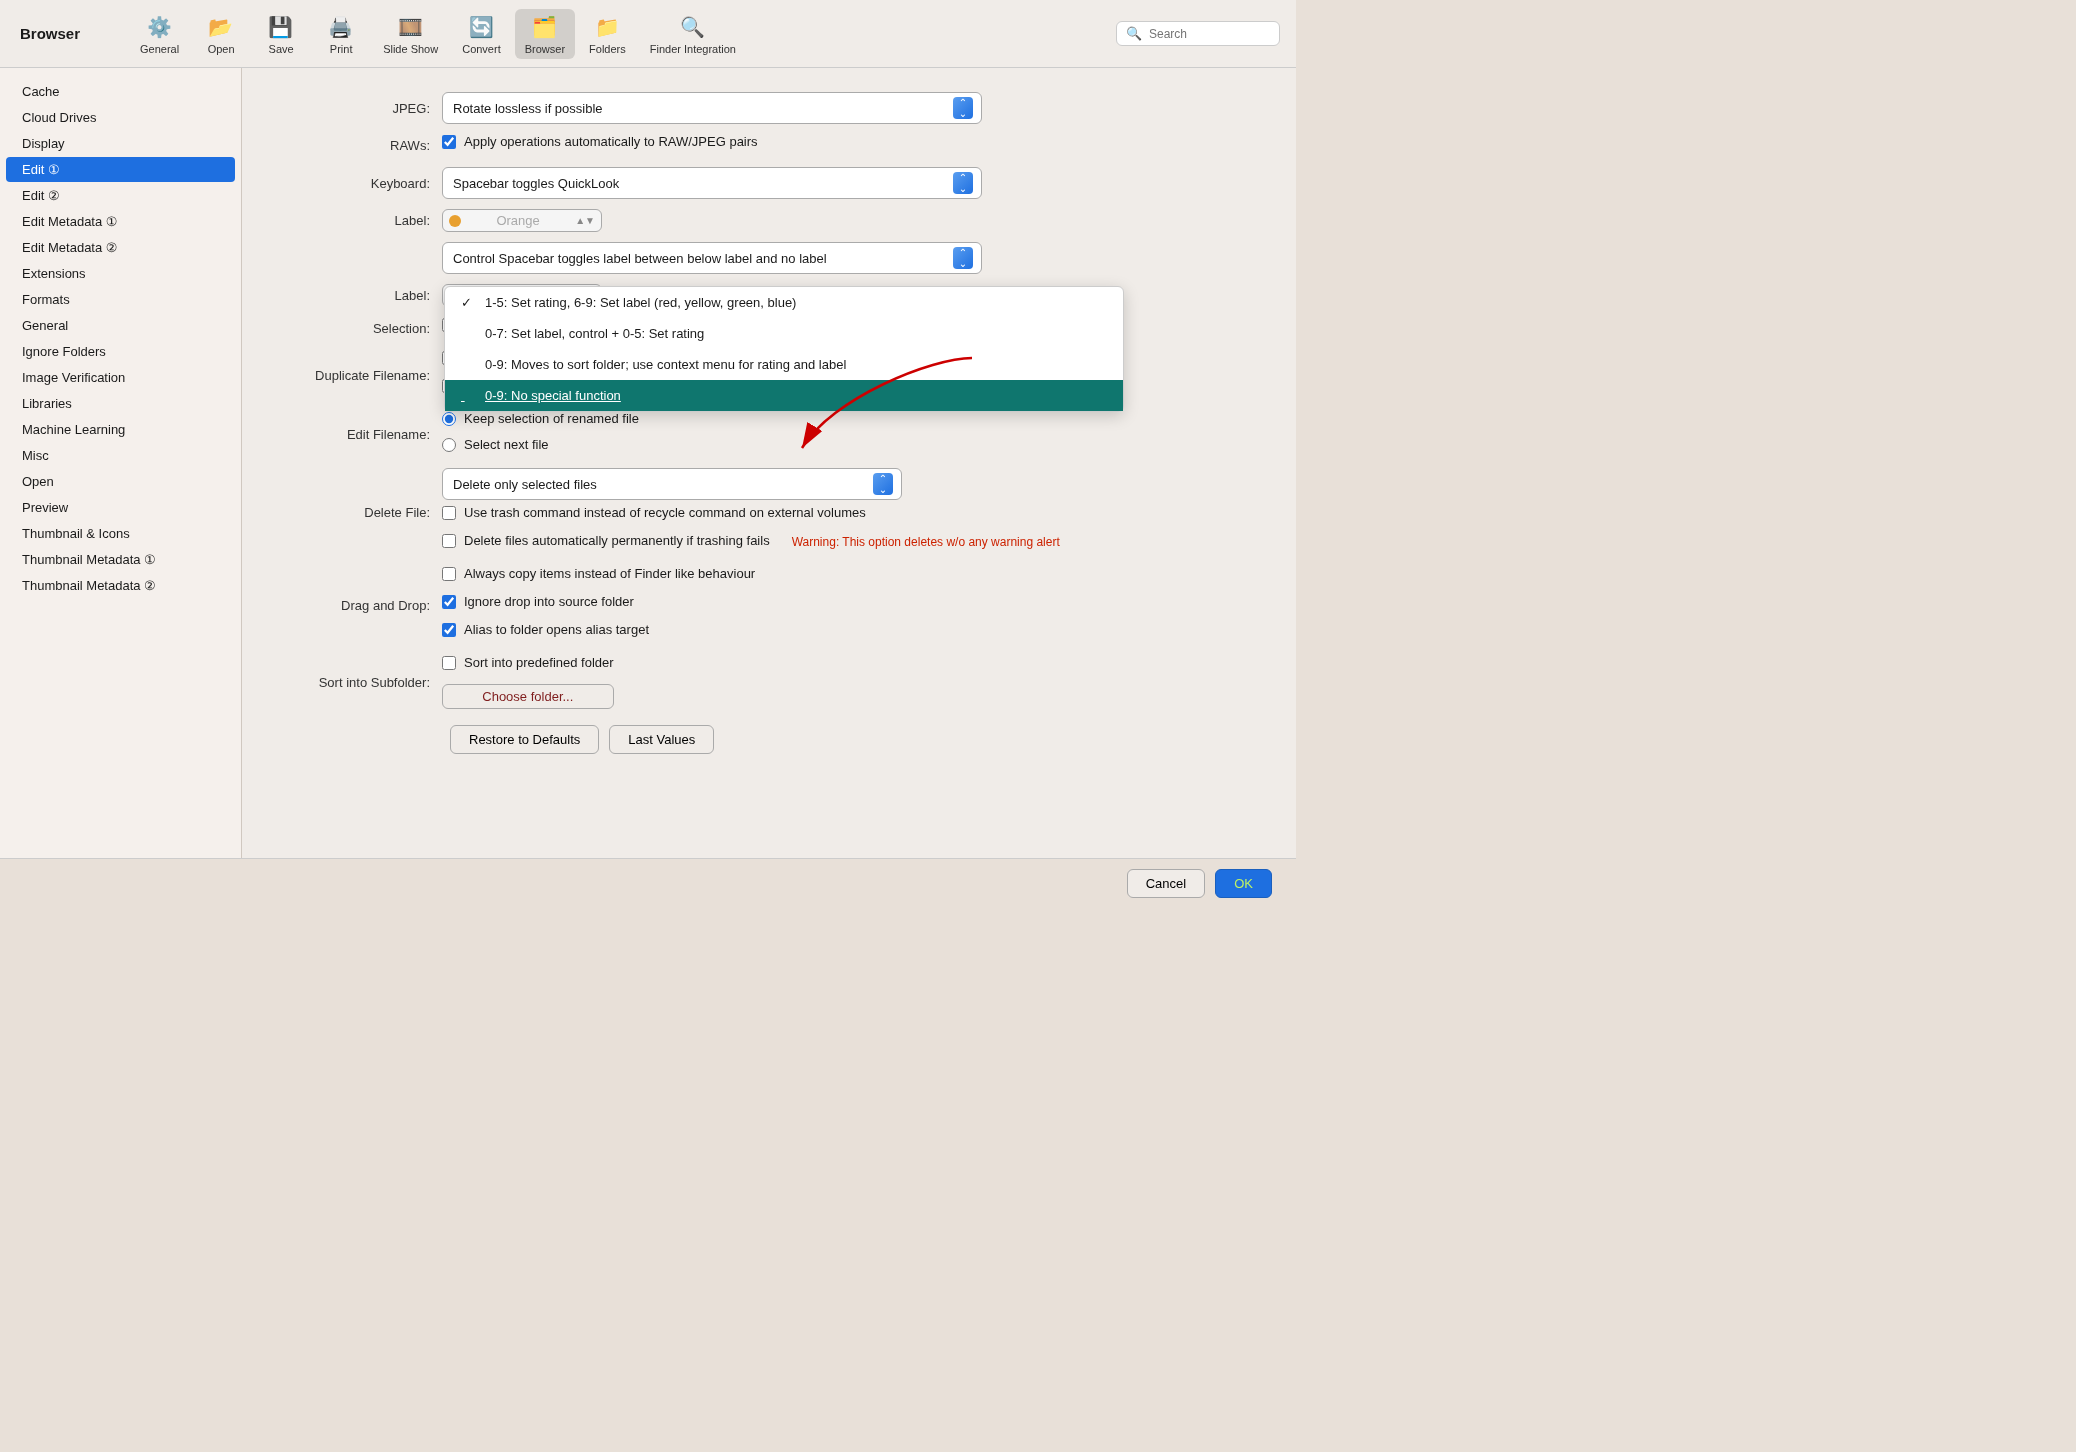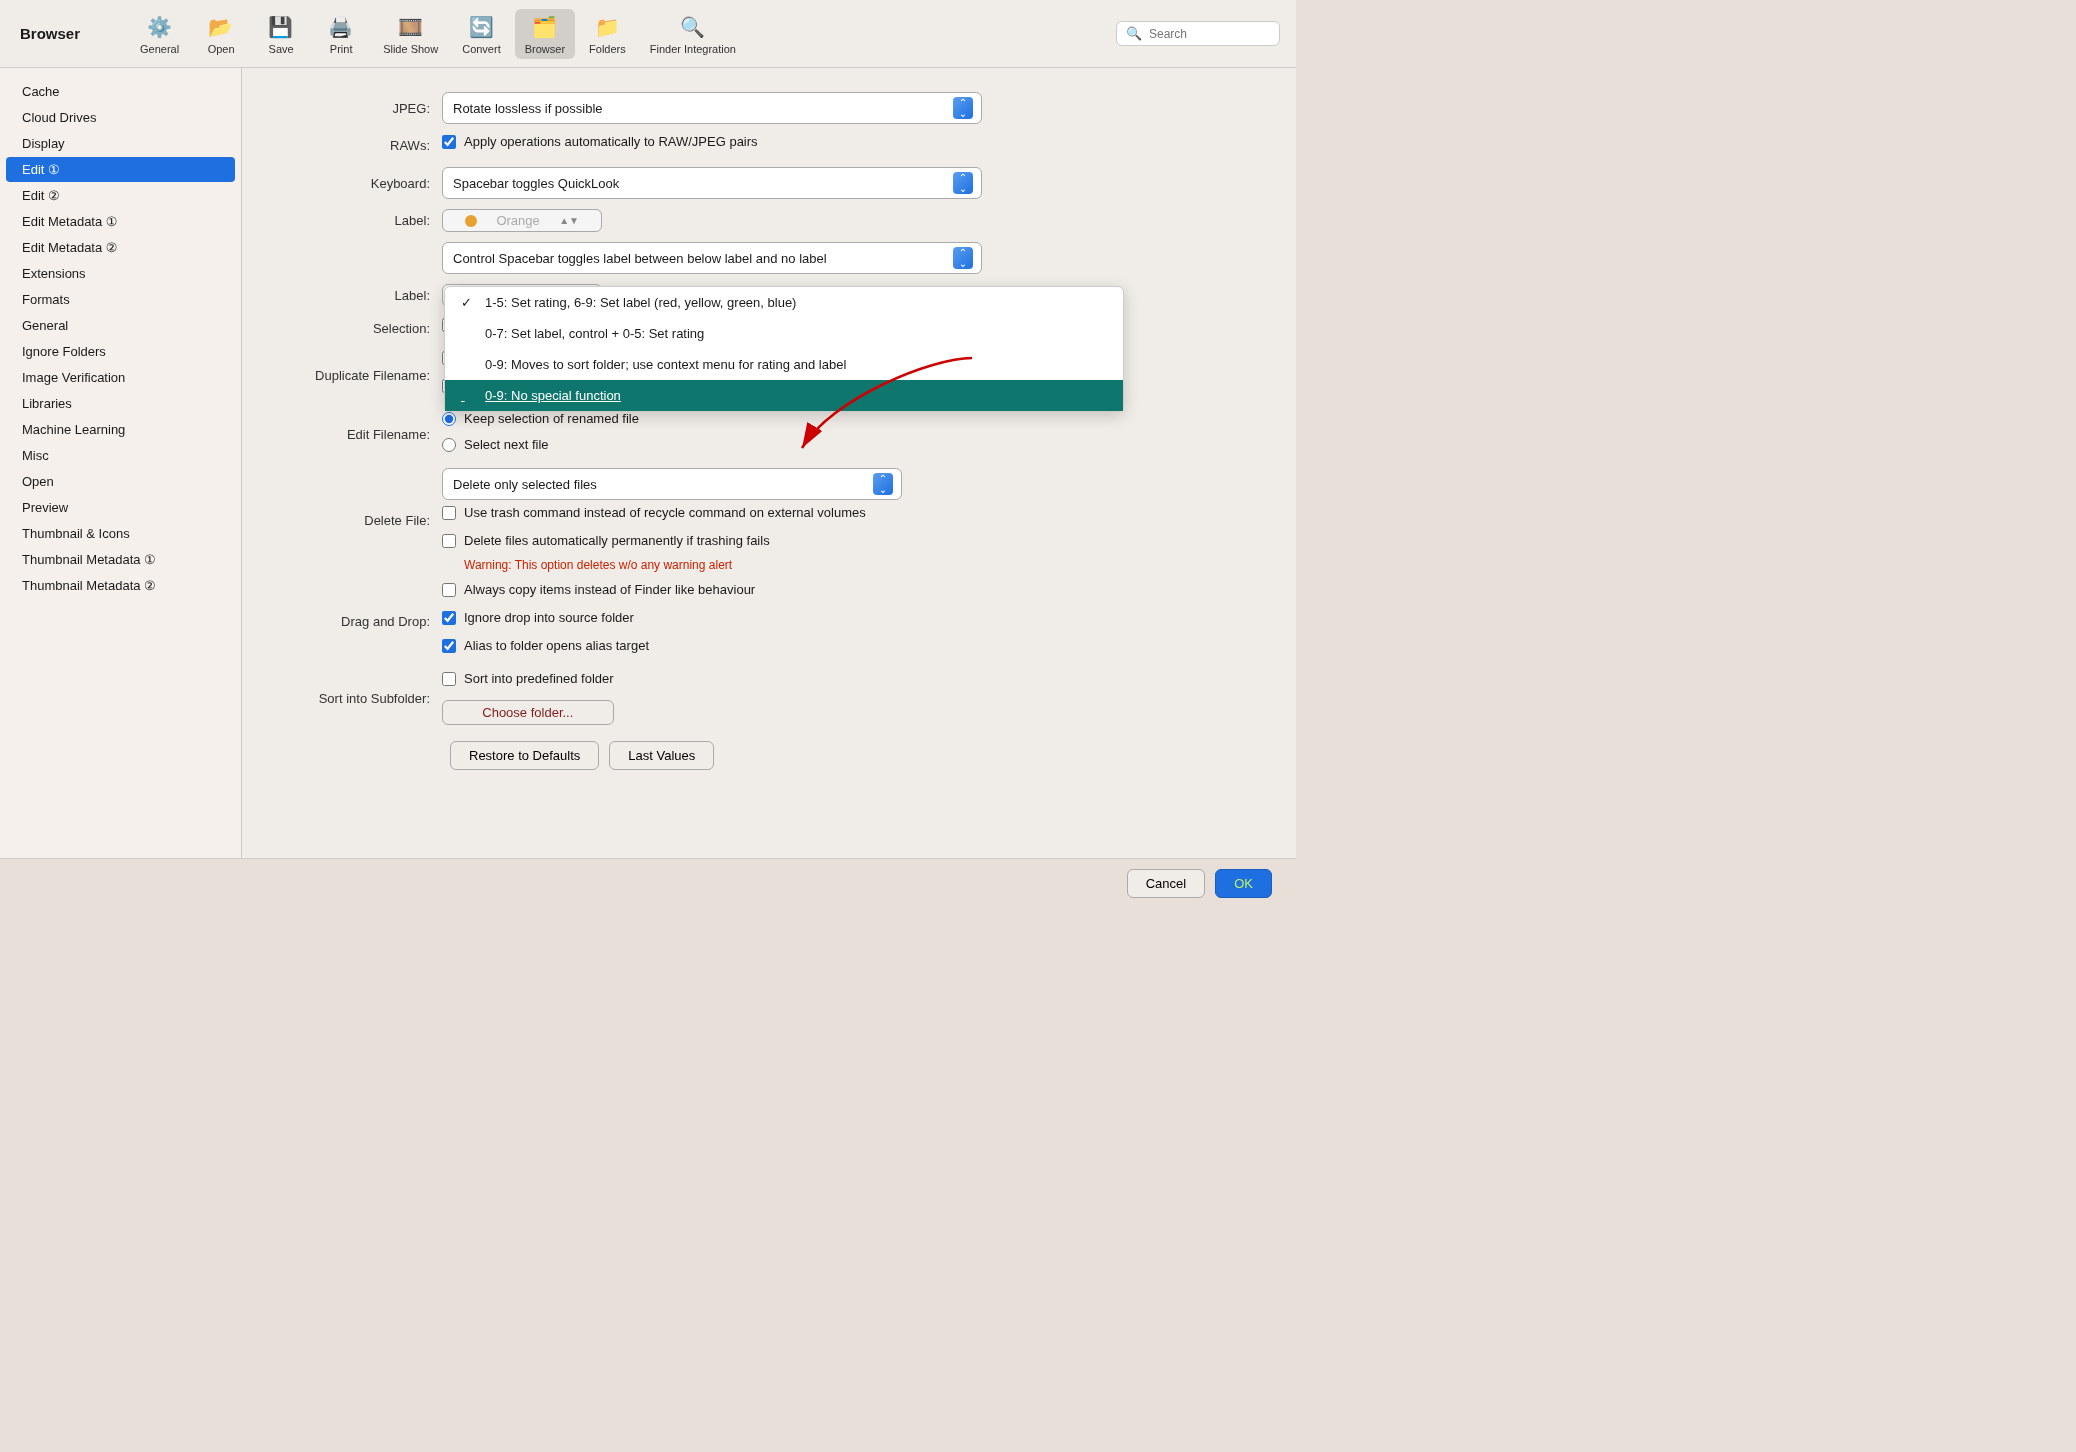--- a/index.html
+++ b/index.html
@@ -240,21 +240,21 @@
       height: 12px;
       border-radius: 50%;
       display: inline-block;
     }
 
     
     .select-small {
       background: #f5f5f5;
       border: 1px solid #aaa;
       border-radius: 6px;
-      padding: 3px 22px;
+      padding: 3px 6px;
       font-size: 13px;
       display: flex;
       align-items: center;
       gap: 6px;
       min-width: 160px;
       justify-content: space-between;
     }
 
     
     .bottom-bar {
@@ -510,21 +510,21 @@
             <span>Delete only selected files</span>
             <div class="select-arrow">
               <span>⌃<br>⌄</span>
             </div>
           </div>
         </div>
         <div class="checkbox-row">
           <input type="checkbox" style="">
           <label>Use trash command instead of recycle command on external volumes</label>
         </div>
-        <div style="display:flex; flex-direction:column;">
+        <div style="display:flex; flex-direction:row;">
           <div class="checkbox-row">
             <input type="checkbox" style="">
             <label>Delete files automatically permanently if trashing fails</label>
           </div>
           <div class="warning-text">Warning: This option deletes w/o any warning alert</div>
         </div>
       </div>
     </div>
 
     <div class="form-row section-gap">

